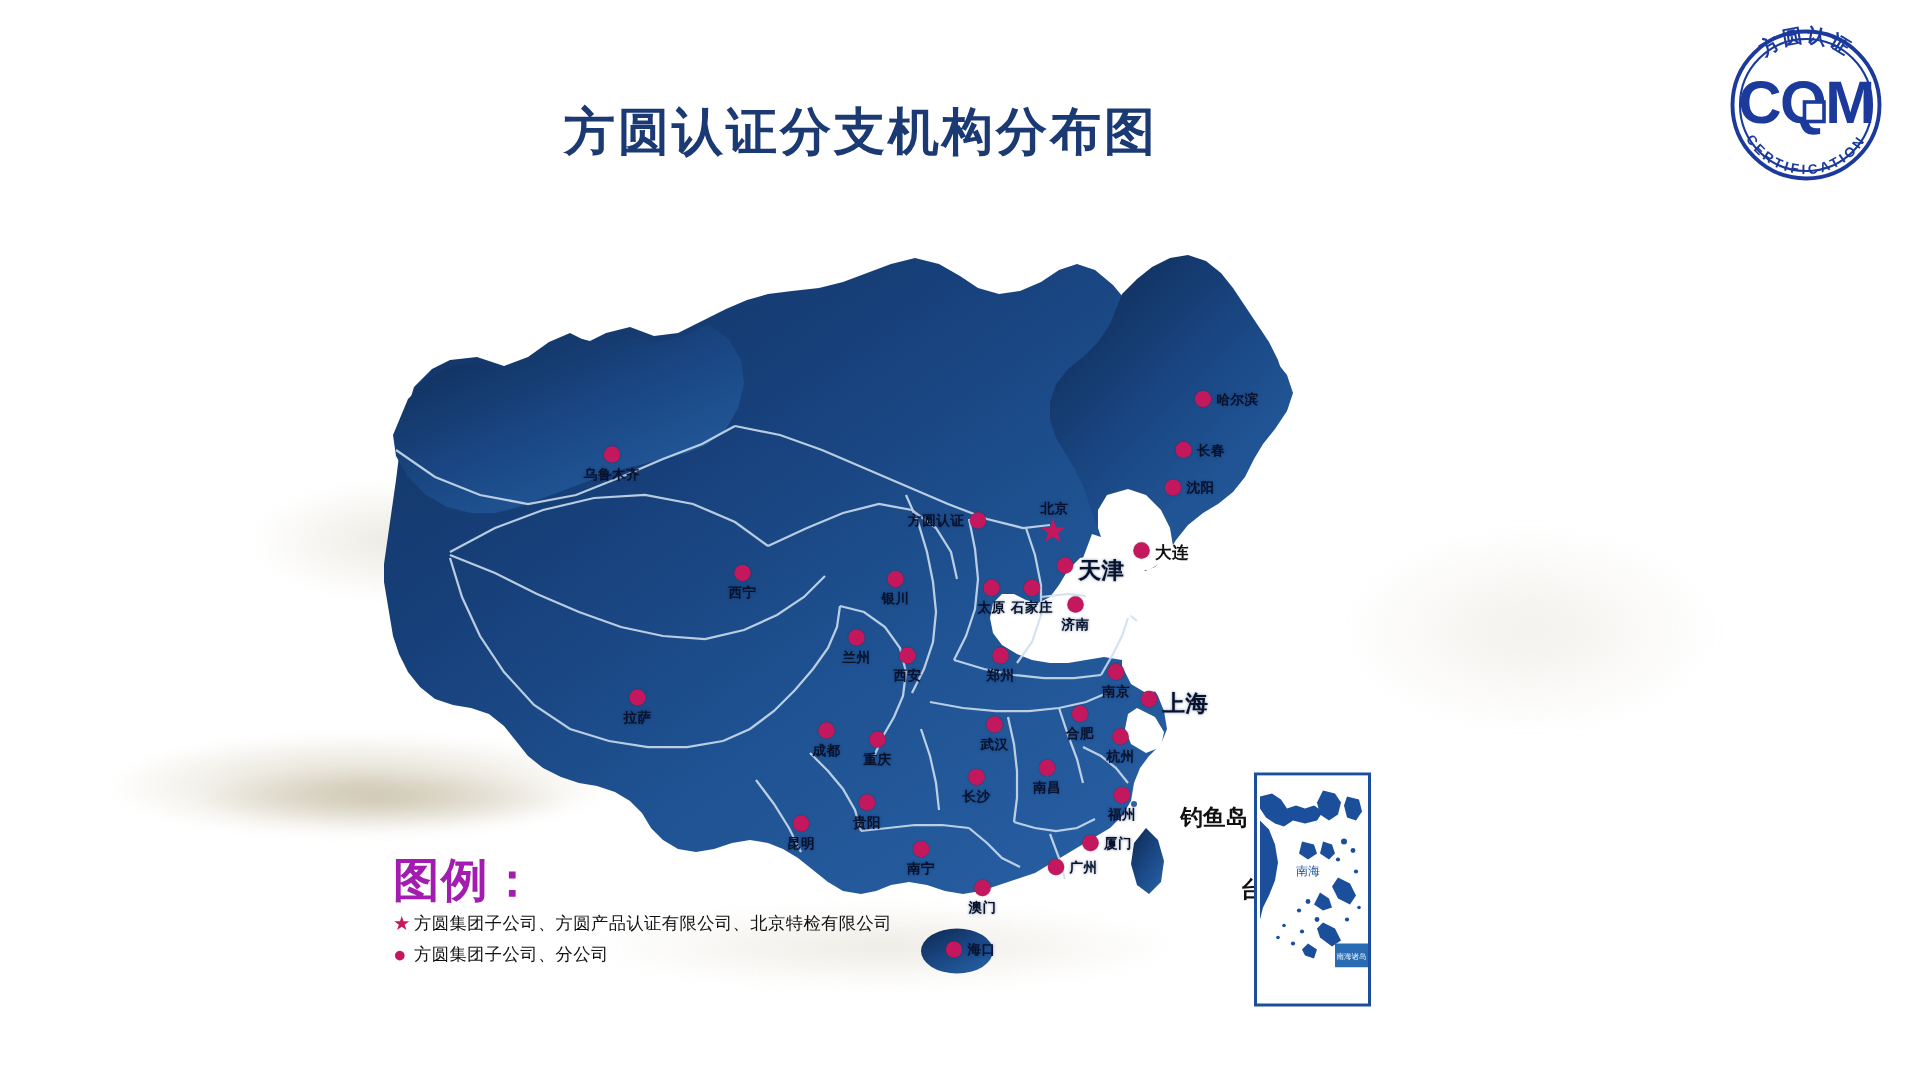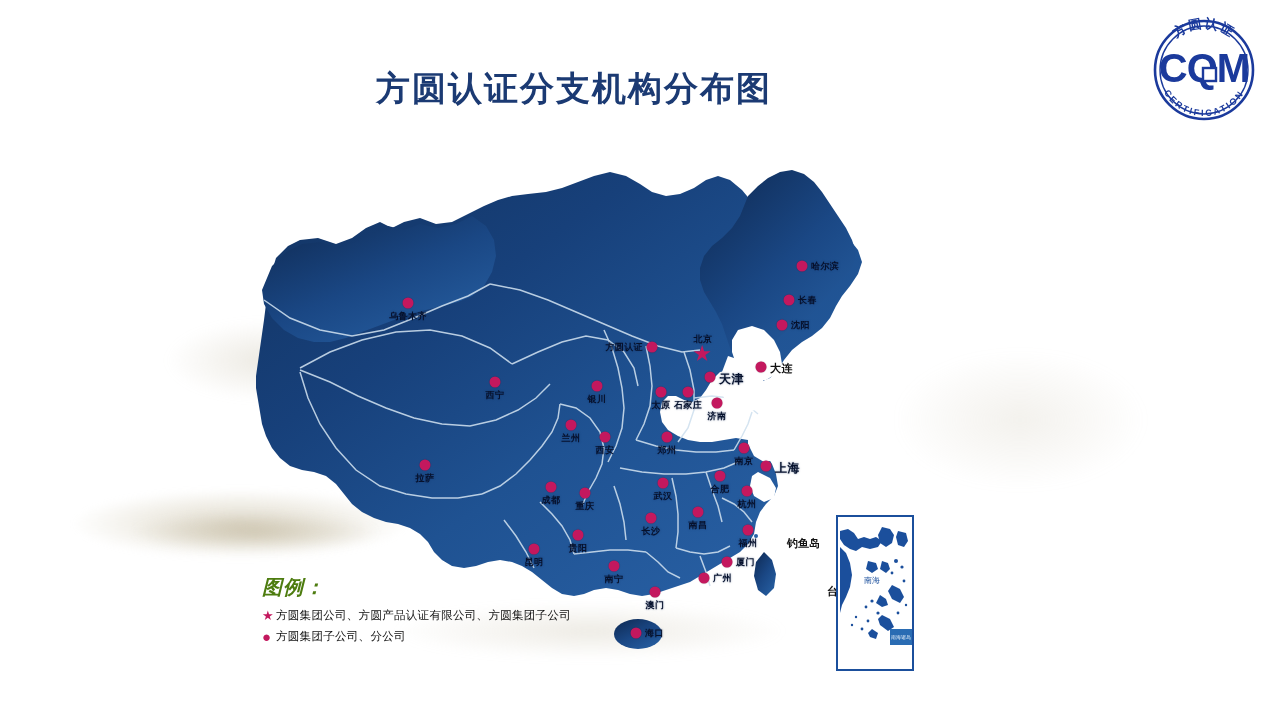--- a/index.html
+++ b/index.html
@@ -138,27 +138,27 @@
   .lbl.above  { left: 1px;    bottom: 8px; transform: translateX(-50%); }
 
   
   .city .lbl.sea {
     color: #111111;
     font-size: 11px;
     font-weight: bold;
     text-shadow: none;
   }
   .city .lbl.big {
-    font-size: 12px;
+    font-size: 15px;
   }
 
   
   .island-lbl {
     position: absolute;
-    font-size: 11px;
+    font-size: 15px;
     font-weight: bold;
     color: #111111;
     white-space: nowrap;
   }
 
   
   .inset {
     position: absolute;
     left: 836px; top: 515px;
     width: 78px; height: 156px;
@@ -167,26 +167,25 @@
     box-sizing: border-box;
   }
   .inset svg { display: block; }
 
   
   .legend {
     position: absolute;
     left: 262px; top: 572px;
   }
   .legend-title {
-    font-size: 20px;
+    font-size: 31px;
     font-weight: bold;
-    color: #4d7c0f;
+    color: #a21caf;
     letter-spacing: 1px;
     line-height: 30px;
-    font-style: italic;
   }
   .legend-row {
     display: flex;
     align-items: center;
     margin-top: 6px;
     font-size: 11.5px;
     color: #111111;
     letter-spacing: 0.3px;
   }
   .legend-row .mk {
@@ -535,21 +534,21 @@
       <rect x="52" y="112" width="22" height="16" fill="#2a6cb3"></rect>
       <text x="63" y="122" text-anchor="middle" font-size="5" fill="#e6f0fa" font-family="'DejaVu Sans', sans-serif">南海诸岛</text>
     </svg>
   </div>
 
   <div class="legend">
     <div class="legend-title">图例：</div>
     <div id="legend-rows">
         <div class="legend-row">
           <span class="mk">★</span>
-          <span>方圆集团公司、方圆产品认证有限公司、方圆集团子公司</span>
+          <span>方圆集团子公司、方圆产品认证有限公司、北京特检有限公司</span>
         </div>
         <div class="legend-row">
           <span class="mk dotmk">●</span>
           <span>方圆集团子公司、分公司</span>
         </div>
       </div>
   </div>
 
 </div>
 

